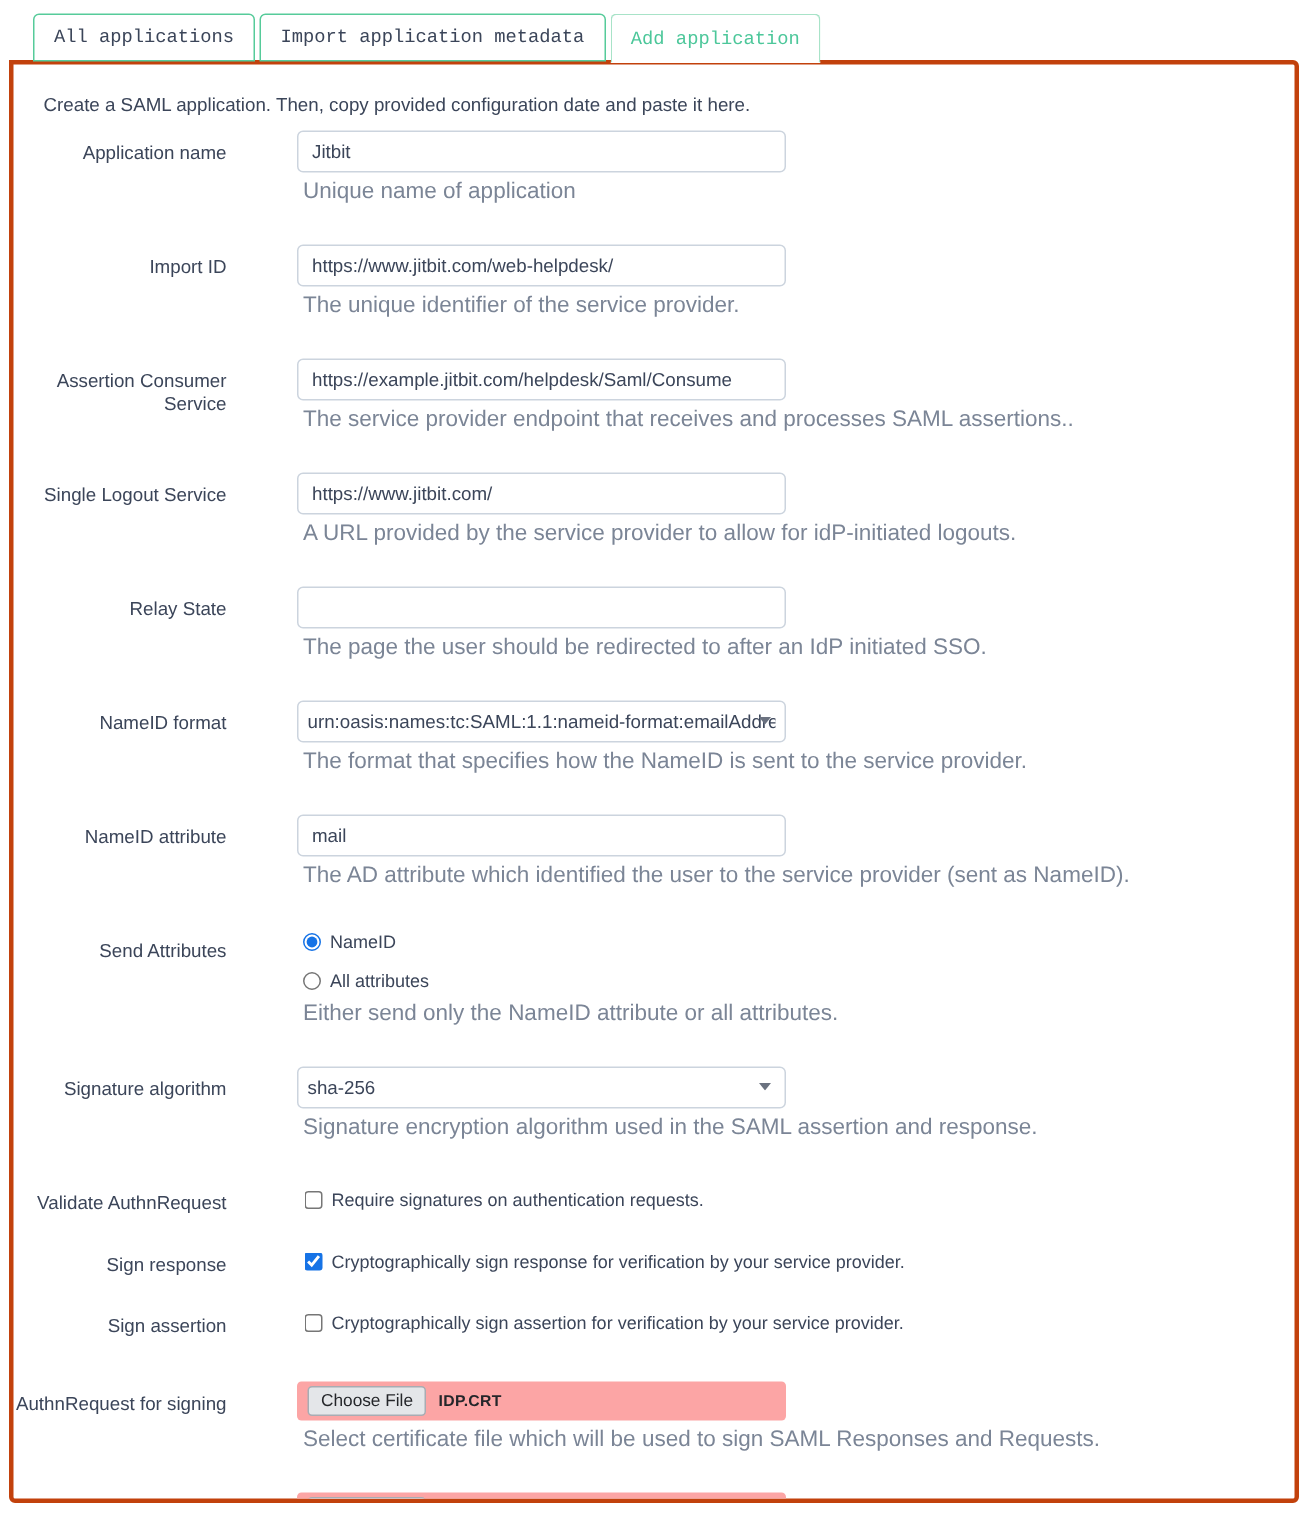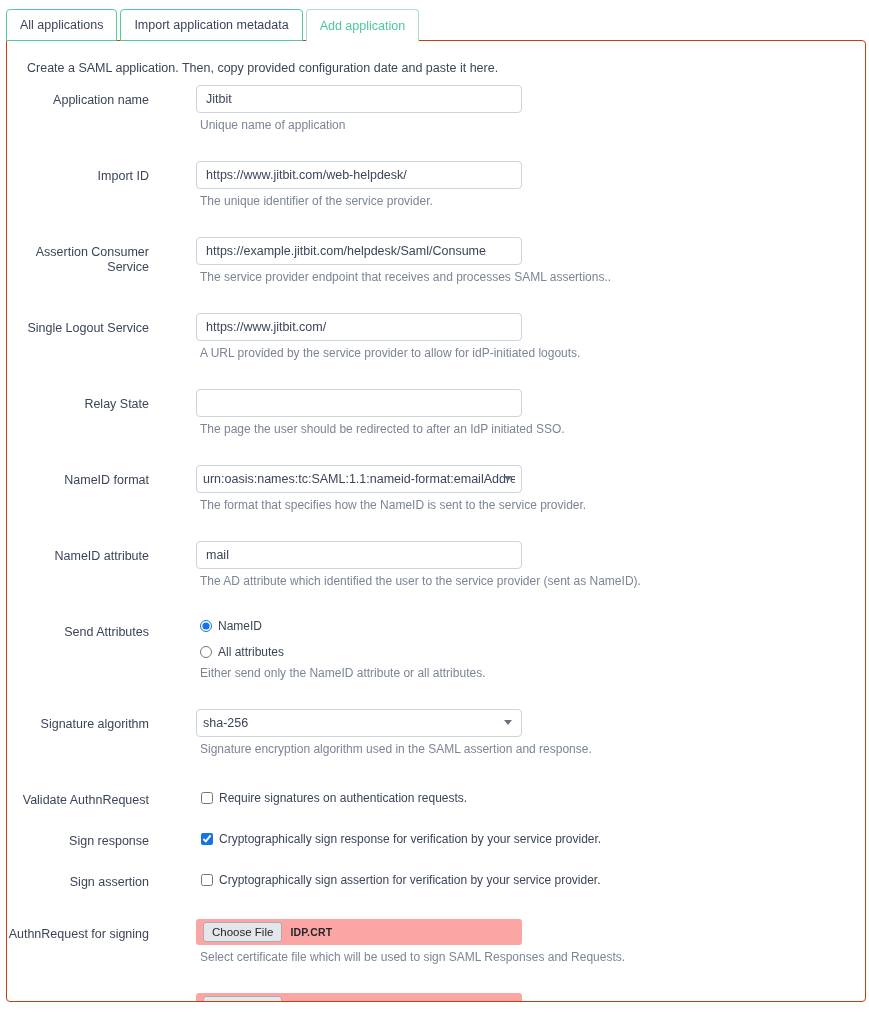--- a/index.html
+++ b/index.html
@@ -7,23 +7,24 @@
     margin: 0; padding: 0;
     width: 869px; height: 1024px;
     background: #ffffff;
     font-family: "Liberation Sans", sans-serif;
     color: #32325d;
   }
   .page { position: relative; width: 869px; height: 1024px; overflow: hidden; }
 
   
   .tabbar {
-    position: absolute; left: 6px; top: 9px;
+    position: absolute; left: 22px; top: 9px;
     display: flex; align-items: center;
     z-index: 3;
+    font-family: Liberation Mono, monospace;
   }
   .tab {
     border: 1px solid #56cb9a;
     border-radius: 4px 4px 0 0;
     background: #ffffff;
     height: 32px;
     padding: 0 13px;
     display: flex; align-items: center;
     font-size: 12.5px;
     color: #3b4559;
@@ -38,21 +39,21 @@
     border-bottom-color: #ffffff;
     height: 33px;
     margin-bottom: -1px;
     z-index: 4;
   }
 
   
   .card {
     position: absolute;
     left: 6px; top: 40px; right: 3px; bottom: 22px;
-    border: 1px solid #c2410c;
+    border: 3px solid #c2410c;
     border-radius: 0 4px 4px 4px;
     background: #ffffff;
     overflow: hidden;
     text-decoration: underline;
   }
 
   .intro {
     position: absolute; left: 20px; top: 20px;
     font-size: 12.5px; color: #3b4559;
   }
@@ -97,21 +98,21 @@
     appearance: none;
     -webkit-appearance: none;
   }
   .selwrap { position: relative; width: 326px; }
   .selwrap .chev {
     position: absolute; right: 10px; top: 11px;
     pointer-events: none;
     width: 8px; height: 5px;
   }
   .help {
-    font-size: 12px;
+    font-size: 15px;
     color: #7b8596;
     margin: 6px 0 0 4px;
     line-height: 13px;
   }
   .gap { height: 29px; }
   .gap-sm { height: 18px; }
 
   
   .radio-line { display: flex; align-items: center; height: 18px; margin-left: 4px; }
   .radio-line + .radio-line { margin-top: 8px; }

